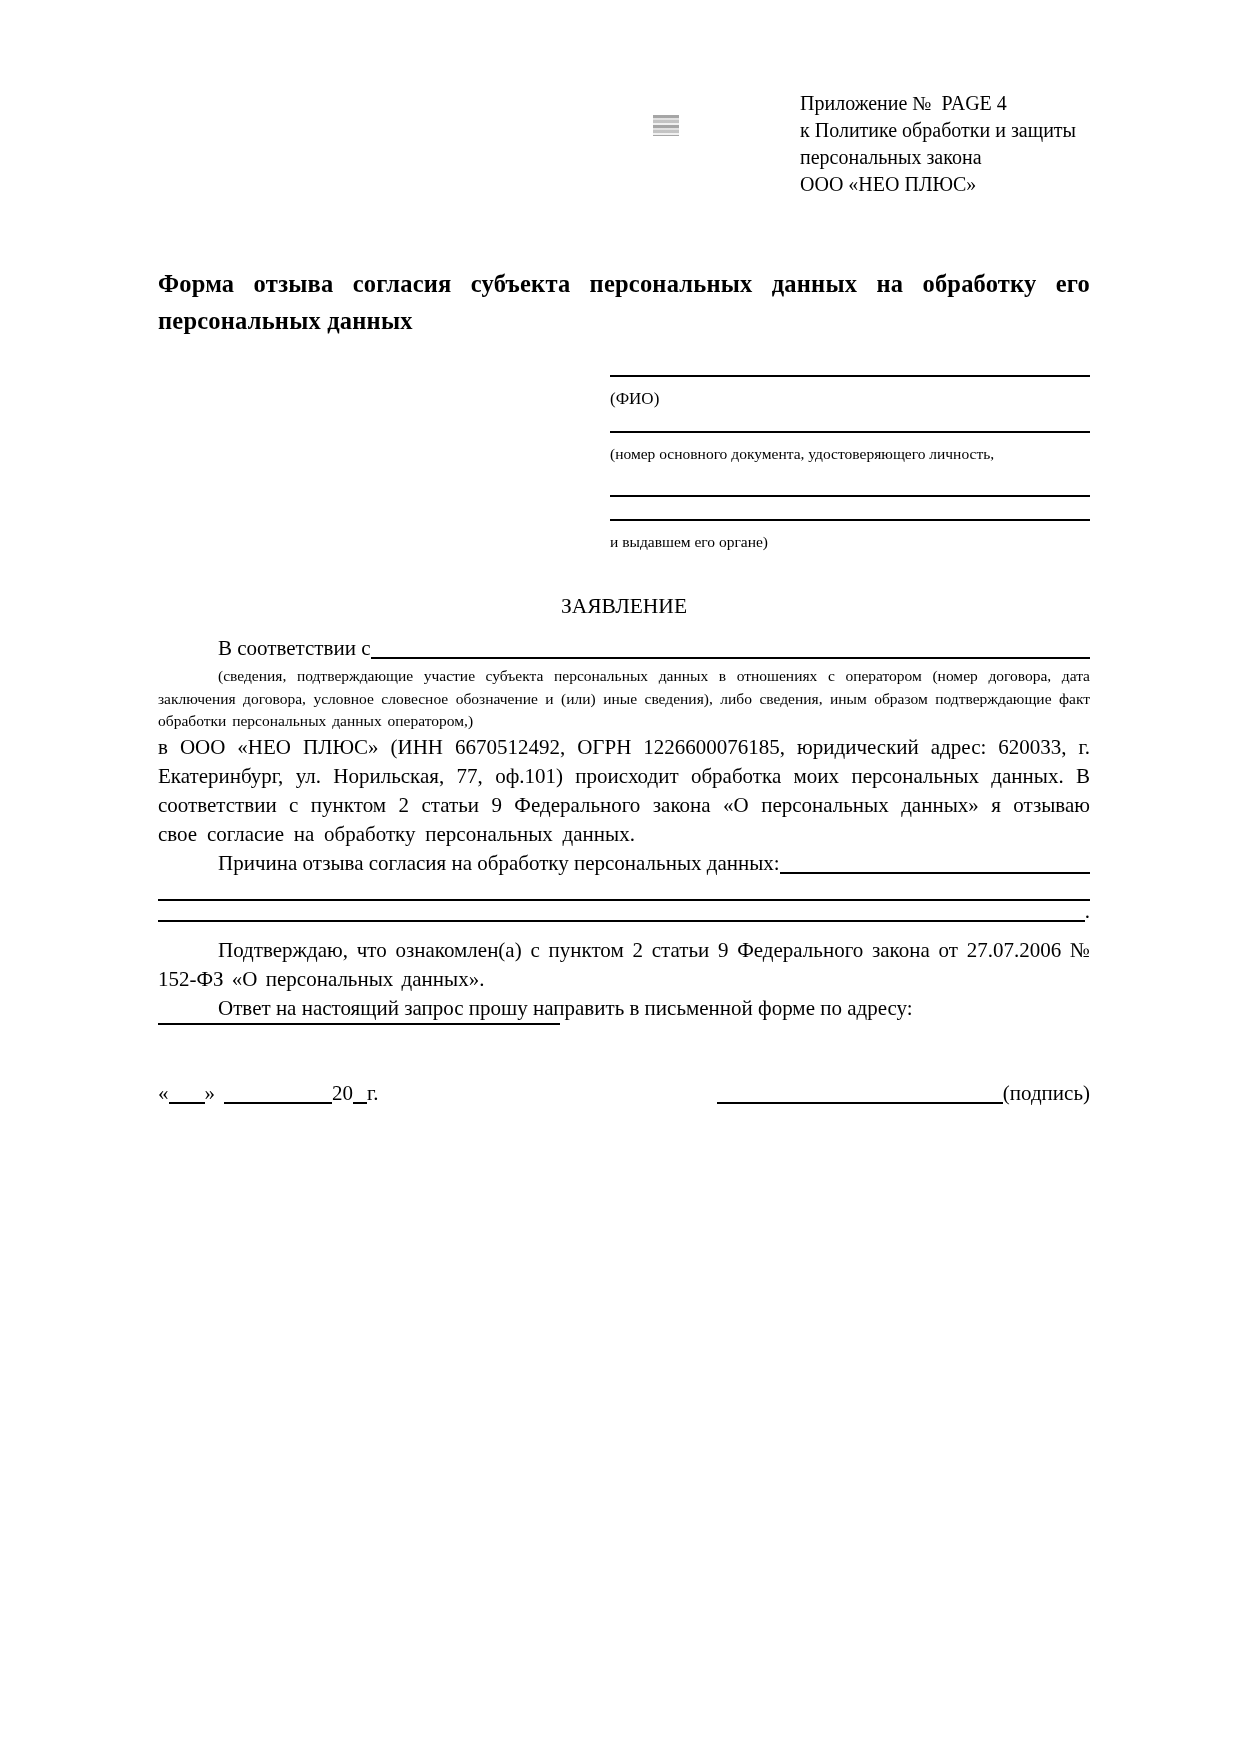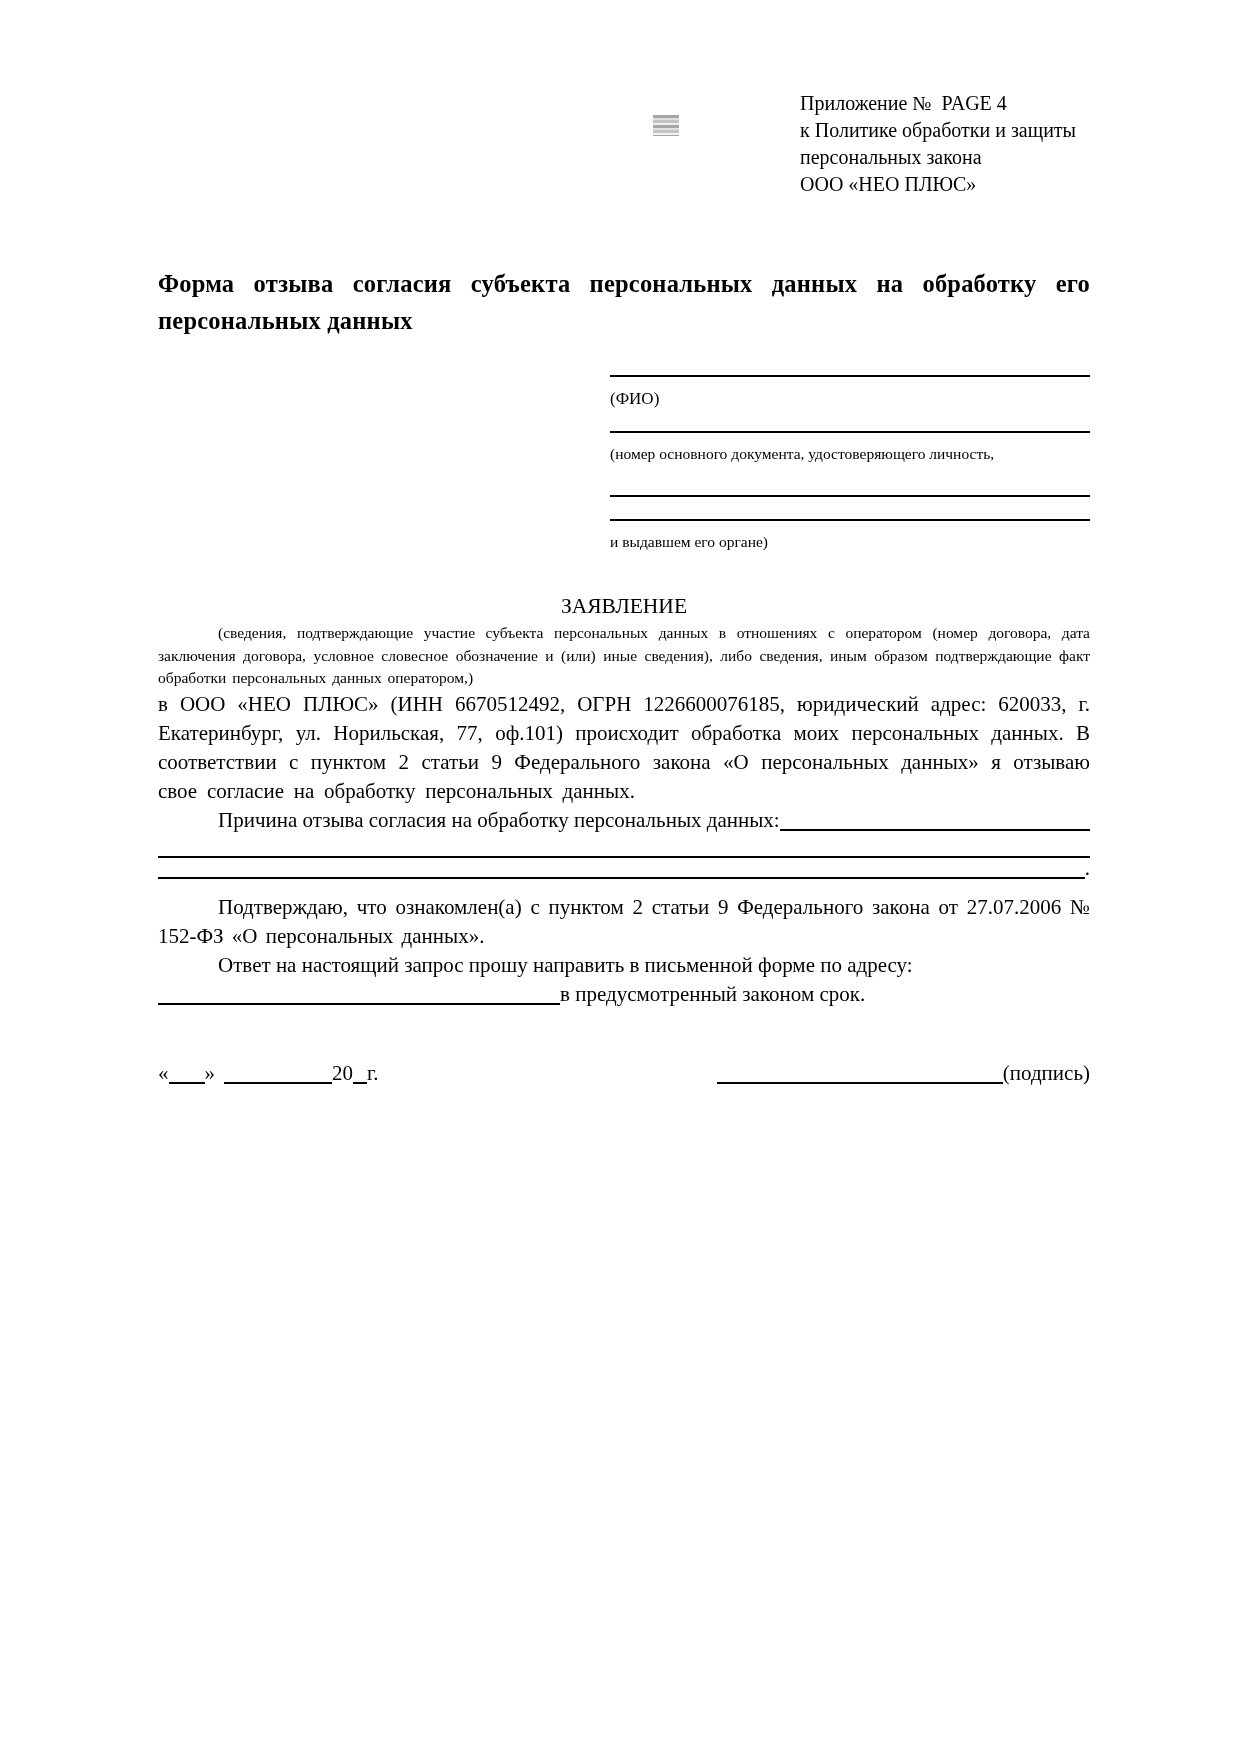--- a/index.html
+++ b/index.html
@@ -87,20 +87,24 @@
     <div class="addr-caption fio">(ФИО)</div>
     <div class="blank f2"></div>
     <div class="addr-caption">(номер основного документа, удостоверяющего личность,</div>
     <div class="blank f3"></div>
     <div class="blank f4"></div>
     <div class="addr-caption">и выдавшем его органе)</div>
   </div>
 
   <div class="heading">ЗАЯВЛЕНИЕ</div>
 
+  <div class="row txt21 intro-row">
+    <span class="indent">В соответствии с</span>
+    <span class="fill"></span>
+  </div>
 
   <div class="fineprint">(сведения, подтверждающие участие субъекта персональных данных в отношениях с оператором (номер договора, дата заключения договора, условное словесное обозначение и (или) иные сведения), либо сведения, иным образом подтверждающие факт обработки персональных данных оператором,)</div>
 
   <div class="txt21 body-par">в ООО «НЕО ПЛЮС» (ИНН 6670512492, ОГРН 1226600076185, юридический адрес: 620033, г. Екатеринбург, ул. Норильская, 77, оф.101) происходит обработка моих персональных данных. В соответствии с пунктом 2 статьи 9 Федерального закона «О персональных данных» я отзываю свое согласие на обработку персональных данных.</div>
 
   <div class="row txt21">
     <span class="indent">Причина отзыва согласия на обработку персональных данных:</span>
     <span class="fill"></span>
   </div>
 
@@ -110,21 +114,20 @@
     <span class="fill"></span>
     <span>.</span>
   </div>
 
   <div class="txt21 confirm">Подтверждаю, что ознакомлен(а) с пунктом 2 статьи 9 Федерального закона от 27.07.2006 № 152-ФЗ «О персональных данных».</div>
 
   <div class="txt21 indent">Ответ на настоящий запрос прошу направить в письменной форме по адресу:</div>
 
   <div class="row txt21">
     <span class="reply-blank"></span>
-    <span class="nowrap">в предусмотренный законом срок.</span>
   </div>
 
   <div class="footer-row">
     <div class="fgroup">
       <span>«</span>
         <span class="u u-day"></span>
         <span>»</span>
         <span class="u u-month"></span>
         <span>20</span>
         <span class="u u-year"></span>

